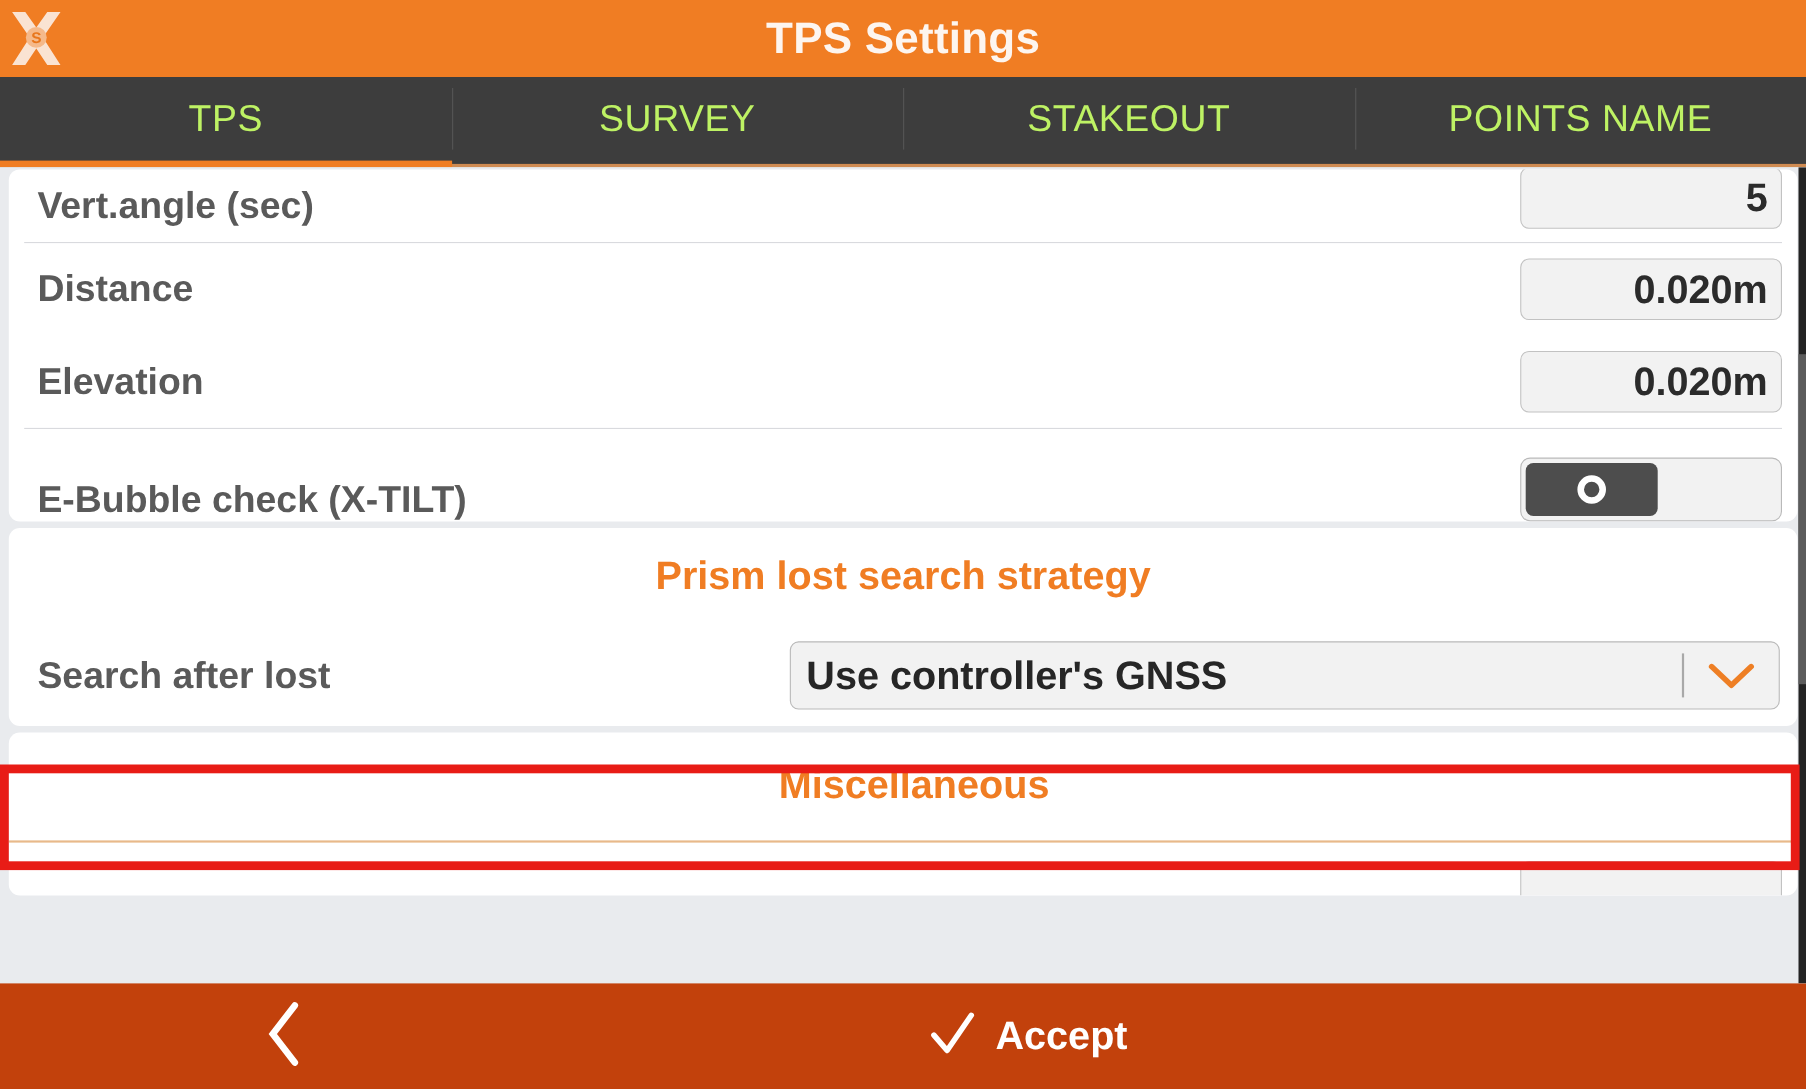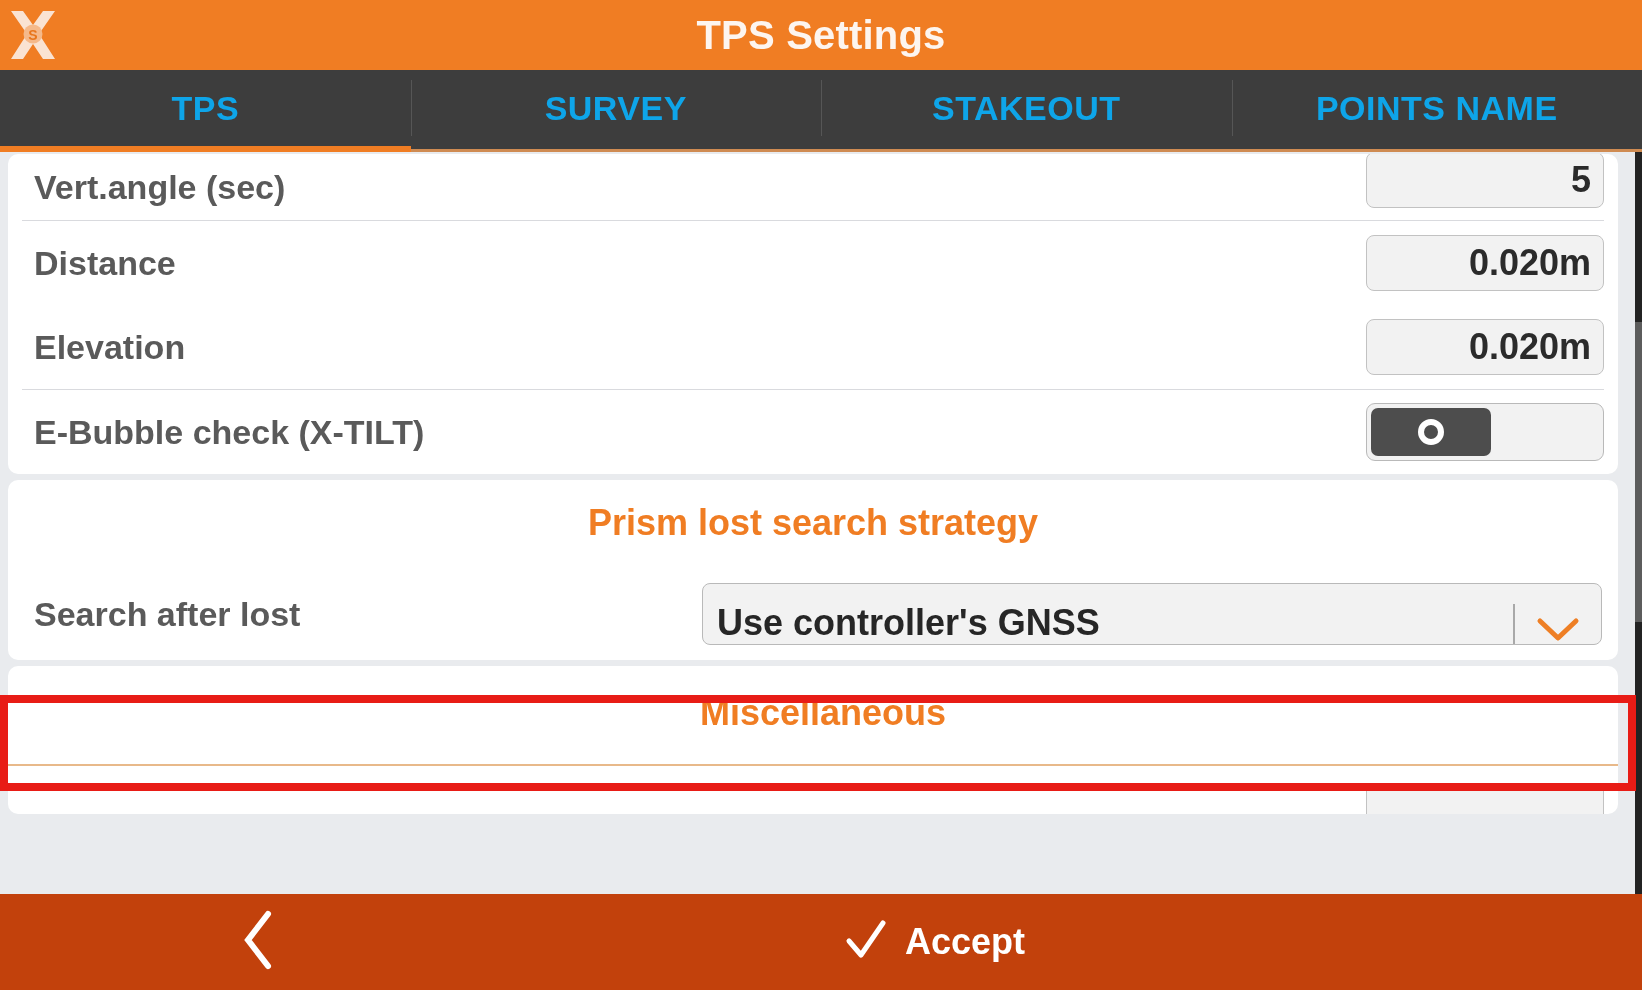--- a/index.html
+++ b/index.html
@@ -40,22 +40,22 @@
   
   .tabbar {
     height: 82px; flex: 0 0 82px;
     background: #3d3d3d;
     display: flex;
     position: relative;
   }
   .tab {
     flex: 1 1 0;
     display: flex; align-items: center; justify-content: center;
-    color: #0ea5e9;
-    font-size: 34px; font-weight: bold;
+    color: #bef264;
+    font-size: 34px; font-weight: normal;
     letter-spacing: .5px;
     position: relative;
     border-bottom: 6px solid transparent;
   }
   .tab.active { border-bottom-color: #f07d23; }
   .tab + .tab::before {
     content: ""; position: absolute; left: 0; top: 10px; bottom: 10px;
     width: 1px; background: #565656;
   }
   .tabbar::after {
@@ -66,21 +66,21 @@
     position: absolute; left: 0; right: 0; bottom: 0; height: 3px;
     background: #cf8b52;
   }
 
   
   .content {
     flex: 1 1 auto;
     background: #e9ebee;
     position: relative;
     overflow: hidden;
-    padding: 0 16px 0 0;
+    padding: 0 0 0 0;
   }
   .card {
     background: #ffffff;
     border-radius: 10px;
     margin: 6px 8px 0 8px;
     overflow: hidden;
   }
   .card.first { margin-top: 2px; }
 
   .row {
@@ -151,21 +151,21 @@
   }
   .sec-rule { height: 2px; background: #e8b98a; margin: 0; }
 
   
   .dropdown {
     flex: 0 0 900px;
     height: 62px;
     background: #f2f2f2;
     border: 1px solid #b9b9b9;
     border-radius: 8px;
-    display: flex; align-items: flex-end;
+    display: flex; align-items: center;
     padding: 0 0 0 14px;
     margin-right: 2px;
   }
   .dd-value {
     color: #262626;
     font-size: 36px; font-weight: bold;
     flex: 1 1 auto;
     white-space: nowrap; overflow: hidden;
   }
   .dd-sep { width: 2px; height: 40px; background: #a9a9a9; flex: 0 0 2px; }
@@ -269,21 +269,21 @@
       </div>
 
       <div class="row tall">
         <span class="row-label">Elevation</span>
         <span class="row-spacer"></span>
         <div class="valbox">0.020m</div>
       </div>
 
       <div class="divider"></div>
 
-      <div class="row" style="height:84px;">
+      <div class="row" style="height:84px;align-items:flex-end;">
         <span class="row-label">E-Bubble check (X-TILT)</span>
         <span class="row-spacer"></span>
         <div class="toggle off">
           <div class="knob">
             <div class="knob-glyph-off"></div>
           </div>
         </div>
       </div>
 
     </div>

